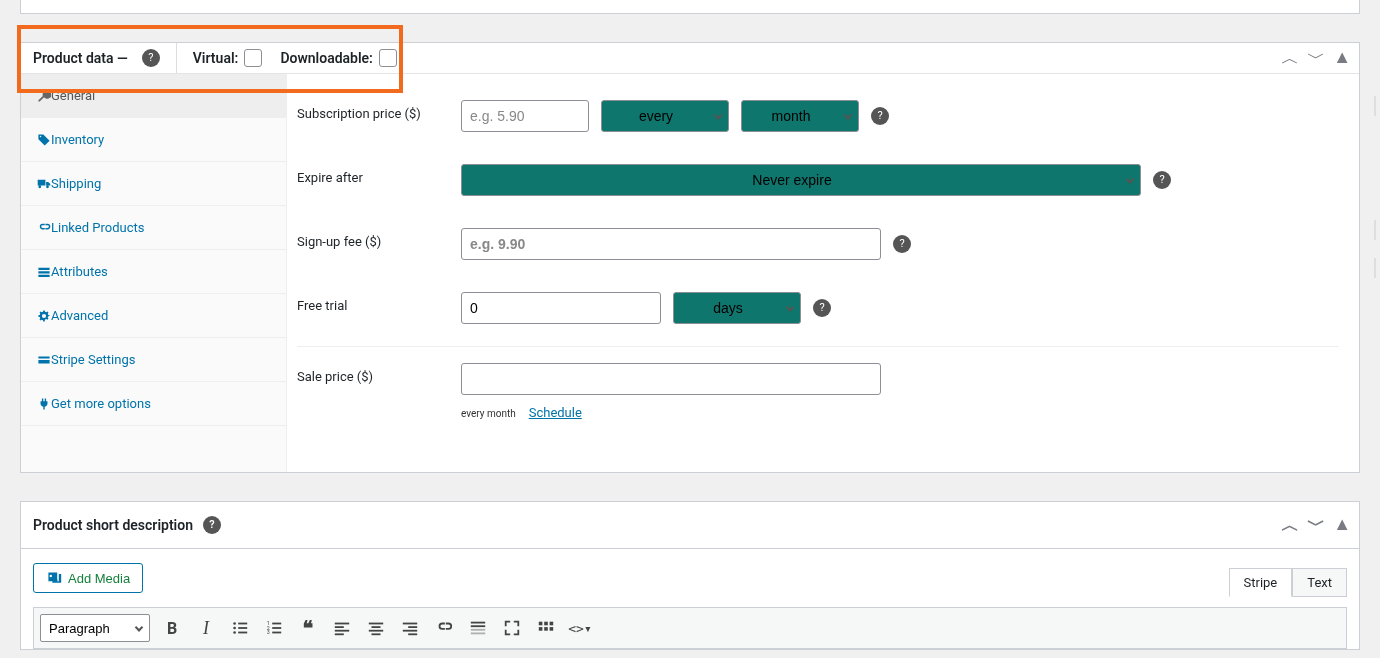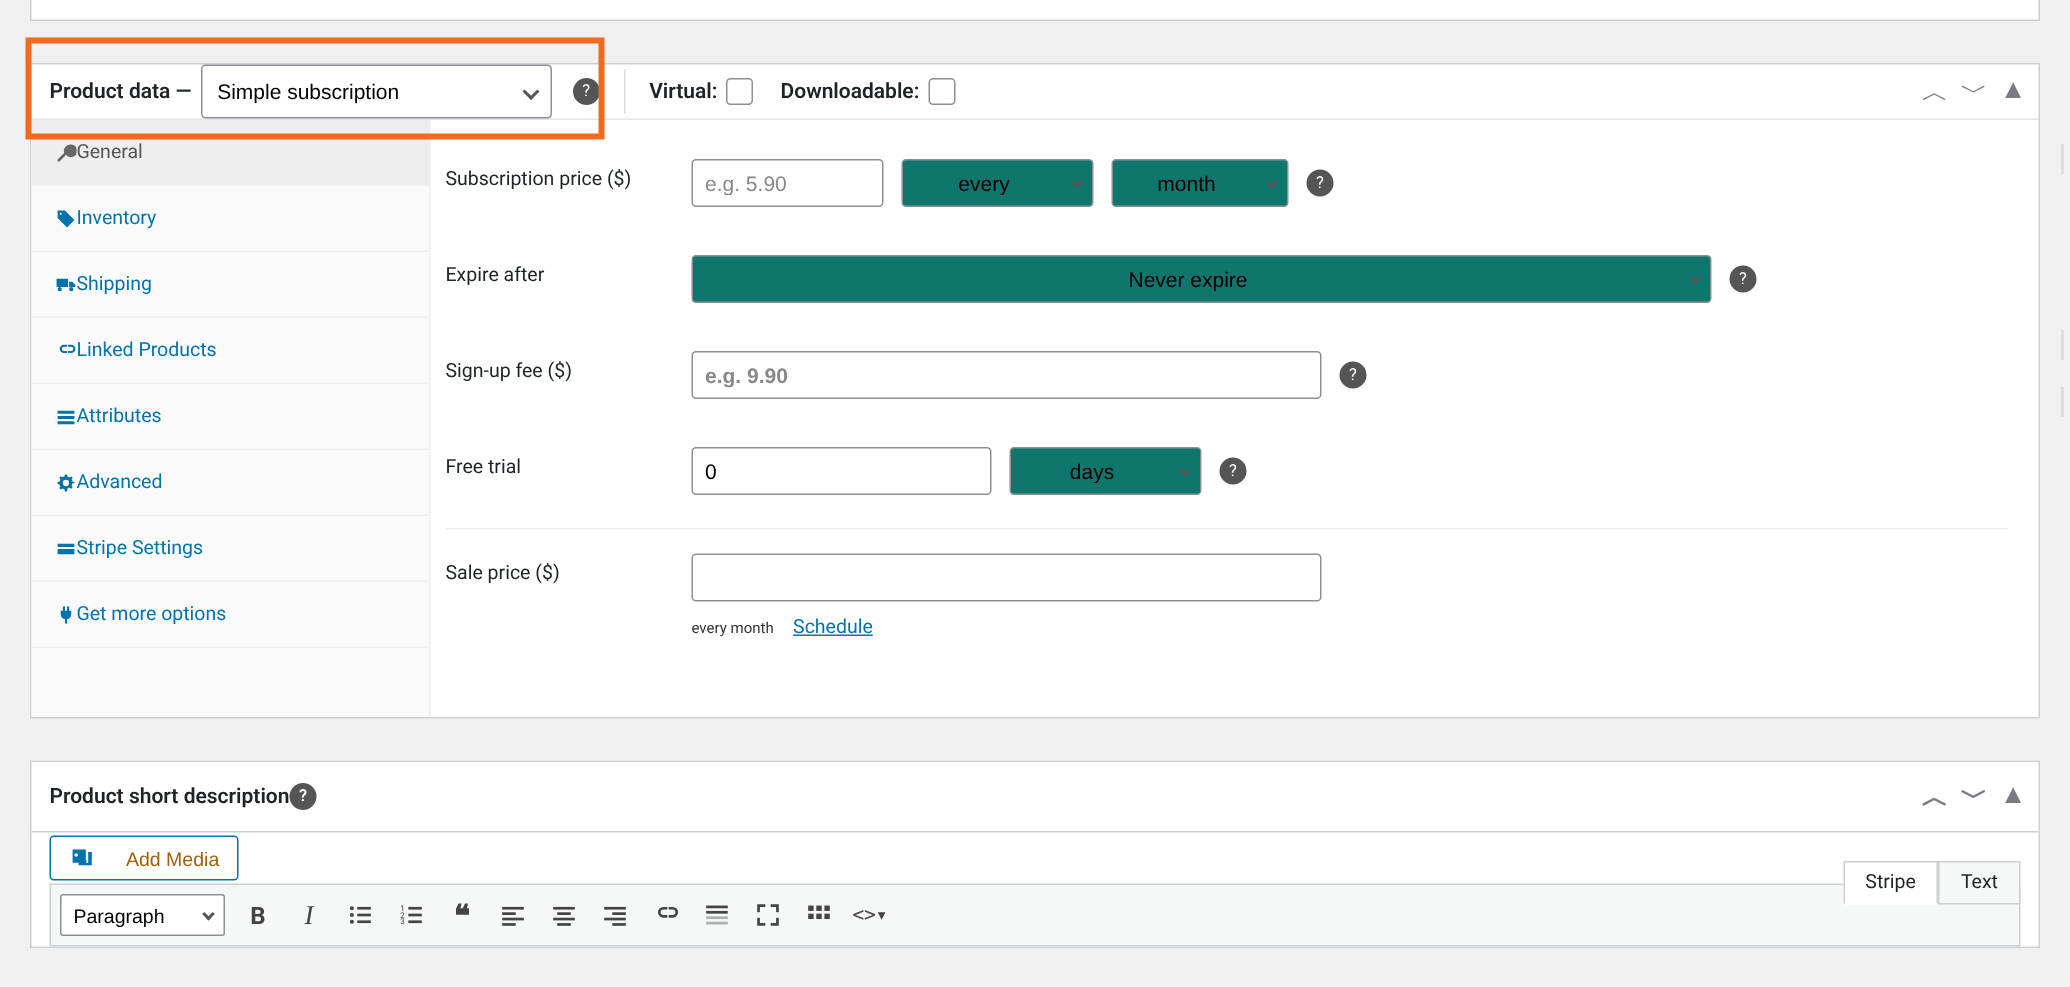--- a/index.html
+++ b/index.html
@@ -152,31 +152,31 @@
   }
   .gap { display:flex; gap:12px; align-items:center; flex-wrap:wrap; }
   .help {
     width: 18px; height: 18px; border-radius:50%; background:#555; color:#fff;
     font-size:11px; text-align:center; line-height:18px; display:inline-block;
   }
   .sub-text { font-size: 10px; color:#333; }
   a.sched { color:#0073aa; text-decoration:underline; }
   
   .panel-head2 {
-    display:flex; align-items:center; 
+    display:flex; align-items:center; gap:10px;
     padding: 14px 12px;
     border-bottom: 1px solid #ccd0d4;
     position: relative;
     font-size:14px; font-weight:600;
   }
   .addmedia {
-    border:1px solid #0073aa; color:#a16207; background:#fff;
+    border:1px solid #0073aa; color:#15803d; background:#fff;
     padding:6px 12px; border-radius:3px; font-size:13px;
-    display:inline-flex; align-items:center; gap:22px;
-    margin: 2px 12px;
+    display:inline-flex; align-items:center; gap:6px;
+    margin: 14px 12px;
   }
   .editor-tabs {
     position: absolute; right: 12px; top: 66px;
     display:flex;
   }
   .editor-tabs span {
     border:1px solid #ccd0d4; padding:6px 14px; font-size:13px; background:#f6f7f7; cursor:pointer;
   }
   .editor-tabs span.active { background:#fff; border-bottom:1px solid #fff; }
   .toolbar {
@@ -202,26 +202,20 @@
 </head>
 <body>
 
 <div class="outer">
   <div class="top-stub"></div>
 
   <div class="panel">
     <div class="panel-head">
       <div class="highlight-box"></div>
       <span class="title">Product data —</span>
-      <span class="sel-wrap">
-        <select class="type-select">
-          <option>Simple subscription</option>
-        </select>
-        <span class="caret"></span>
-      </span>
       <span class="head-help">?</span>
       <span class="divider"></span>
       <span class="checkbox-label">Virtual:</span>
       <span class="wp-checkbox"></span>
       <span class="checkbox-label">Downloadable:</span>
       <span class="wp-checkbox"></span>
       <div class="head-controls">
         <span>︿</span>
         <span>﹀</span>
         <span>▲</span>

